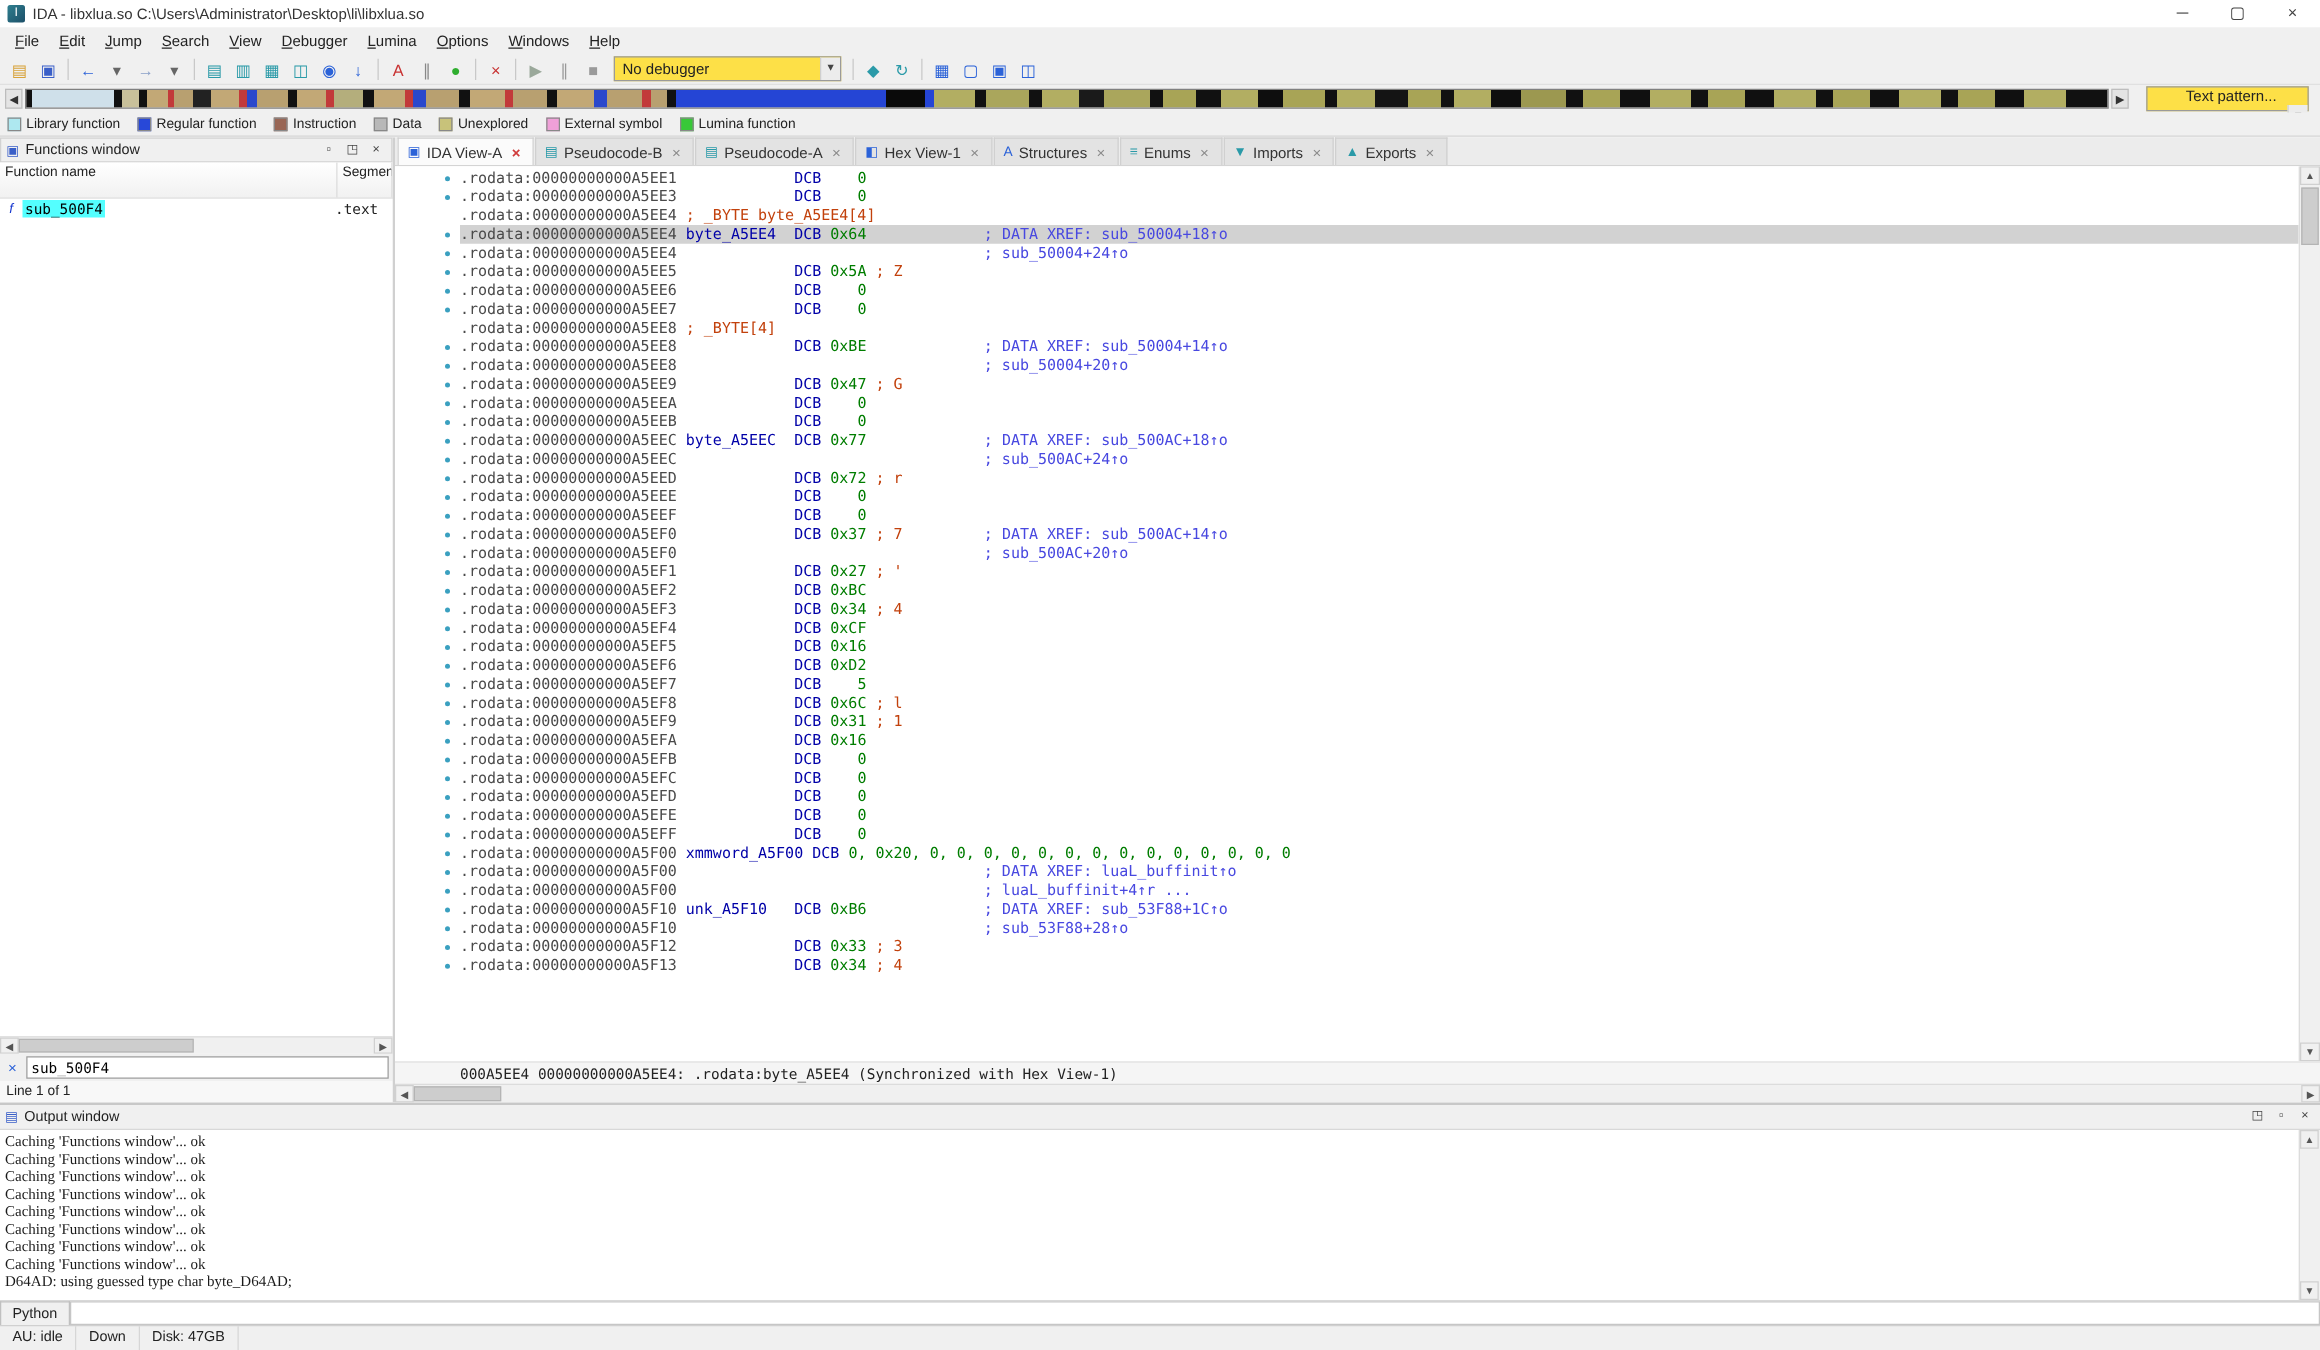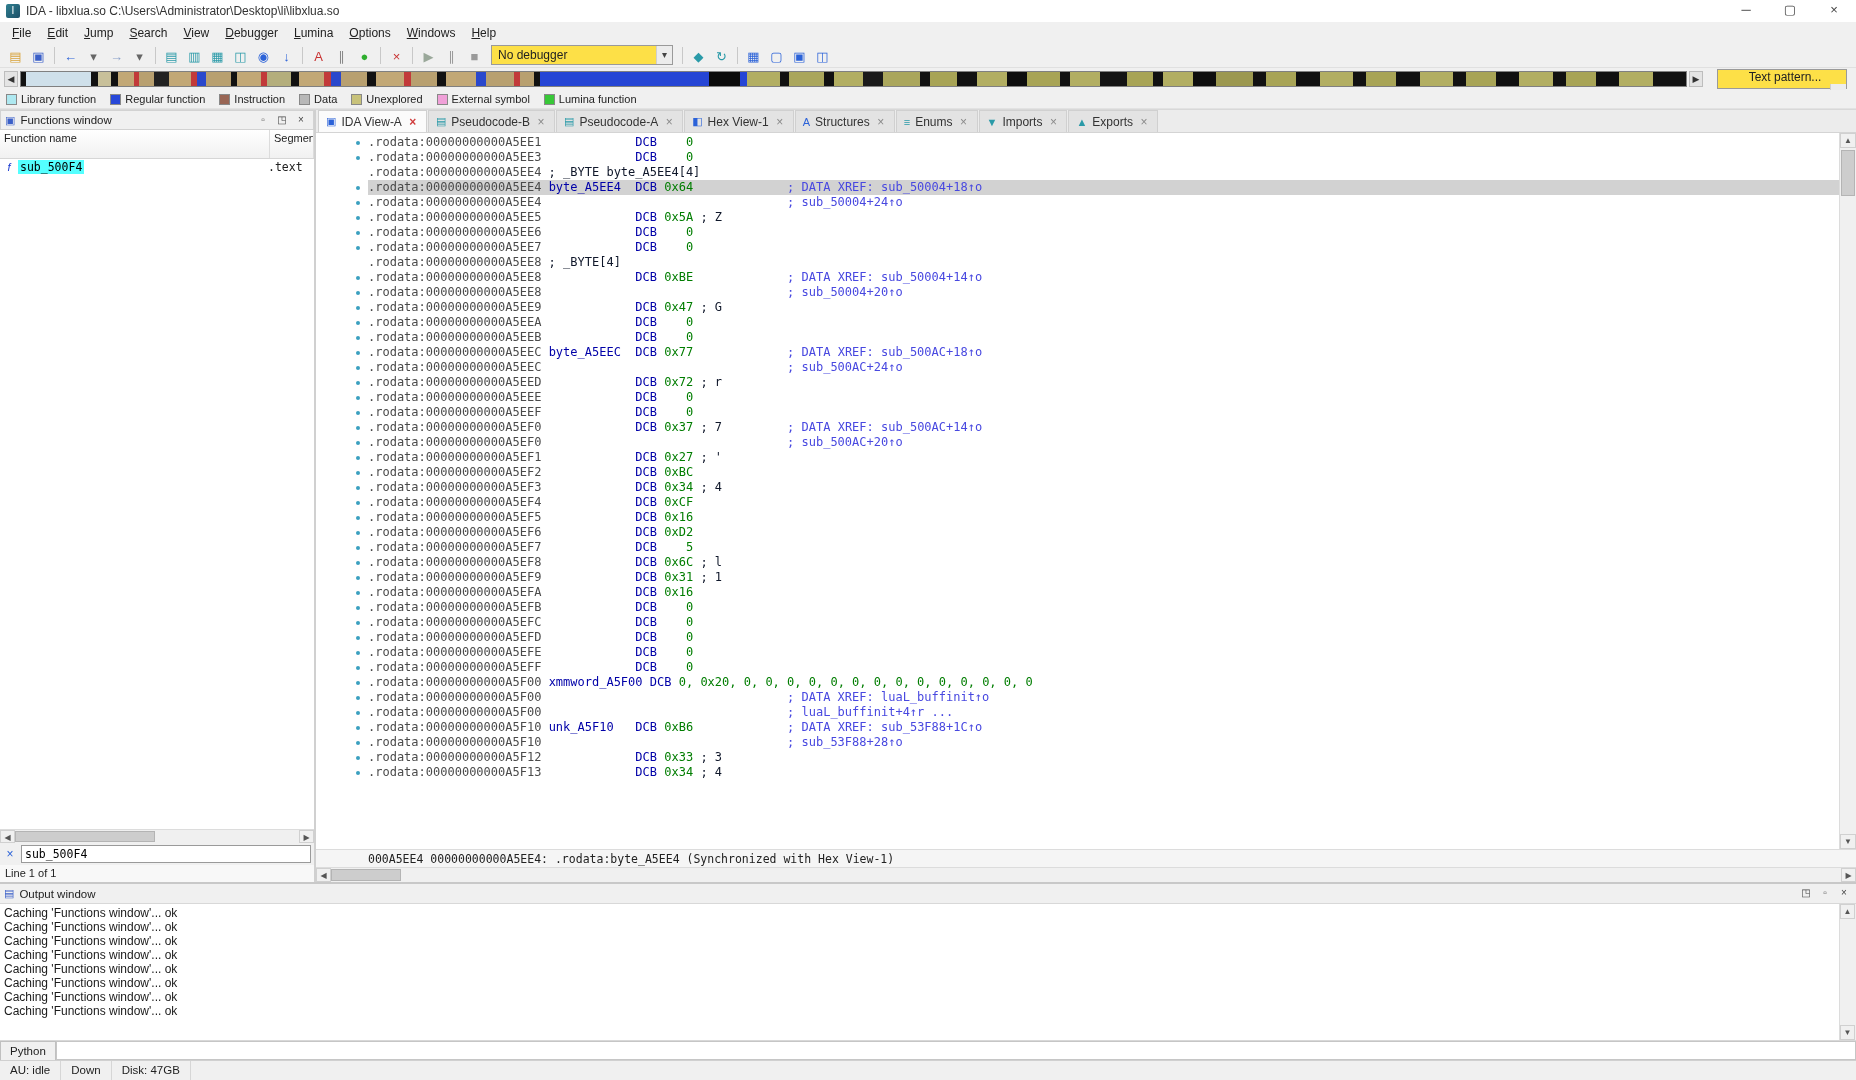--- a/index.html
+++ b/index.html
@@ -108,37 +108,37 @@
 
   .disasm-wrap { flex:1 1 auto; position:relative; min-height:0; overflow:hidden; background:#fff; }
   .disasm { position:absolute; left:0; top:0; right:17px; bottom:0; overflow:hidden; padding:2px 0 0 52px; font-family:"DejaVu Sans Mono", monospace; font-size:12px; }
   .asm-line { height:15px; line-height:15px; white-space:pre; position:relative; }
   .asm-line.dot::before { content:""; position:absolute; left:-12px; top:6px; width:4px; height:4px; border-radius:2px; background:#3aa0c0; }
   .asm-line.hl { background:#d2d2d2; }
   .c-addr { color:#4a4a4a; }
   .c-name { color:#0000a8; }
   .c-mnem { color:#0000a8; }
   .c-num  { color:#007d00; }
-  .c-gray { color:#0f172a; }
+  .c-gray { color:#c2410c; }
   .c-xref { color:#4848e0; }
 
   .vscroll { position:absolute; right:0; top:0; bottom:0; width:17px; background:#f0f0f0; border-left:1px solid #dcdcdc; display:flex; flex-direction:column; }
   .vscroll .scroll-btn { width:100%; height:15px; flex:0 0 auto; line-height:14px; }
   .vthumb { margin:2px 1px; height:46px; background:#cdcdcd; border:1px solid #b4b4b4; }
   .vspacer { flex:1; }
 
   .asm-status { height:18px; background:#f5f5f5; border-top:1px solid #dcdcdc; font-family:"DejaVu Sans Mono", monospace; font-size:11.5px; color:#222; padding:2px 4px 0 52px; white-space:pre; flex:0 0 auto; }
   .hscroll { height:15px; background:#f0f0f0; border-top:1px solid #dcdcdc; display:flex; flex:0 0 auto; }
   .hthumb { width:70px; background:#cdcdcd; border:1px solid #b4b4b4; margin:1px 0; }
   .hspacer { flex:1; }
 
   
   .outwin { flex:0 0 auto; display:flex; flex-direction:column; border-top:2px solid #c8c8c8; background:#fff; }
   .out-title { height:20px; background:#f0f0f0; border-bottom:1px solid #d8d8d8; display:flex; align-items:center; gap:5px; padding:0 4px; }
-  .out-log { height:136px; overflow:hidden; position:relative; background:#fff; padding:2px 4px; font-family:Liberation Sans, sans-serif; font-size:12px; }
+  .out-log { height:136px; overflow:hidden; position:relative; background:#fff; padding:2px 4px; font-family:Liberation Serif, serif; font-size:12px; }
   .out-line { height:14px; line-height:14px; white-space:pre; color:#1a1a1a; }
   .out-vscroll { position:absolute; right:0; top:0; bottom:0; width:17px; background:#f0f0f0; border-left:1px solid #dcdcdc; display:flex; flex-direction:column; }
   .py-row { height:20px; display:flex; align-items:stretch; background:#f0f0f0; border-top:1px solid #d8d8d8; }
   .py-label { flex:0 0 auto; padding:0 9px; font-size:11.5px; line-height:19px; color:#222; background:#f0f0f0; border:1px solid #c0c0c0; border-bottom:none; }
   .py-row input { flex:1; border:1px solid #c6c6c6; background:#fff; font-family:"DejaVu Sans Mono", monospace; font-size:11.5px; padding:0 4px; outline:none; }
 
   
   .statusbar { height:20px; flex:0 0 auto; background:#f0f0f0; border-top:1px solid #d0d0d0; display:flex; align-items:center; font-size:11.5px; color:#222; }
   .sb-cell { padding:0 10px; height:100%; line-height:19px; border-right:1px solid #d6d6d6;text-align:right; }
 </style>
@@ -403,20 +403,21 @@
   <div class="out-log">
 
   <div class="out-line">Caching 'Functions window'... ok</div>
       <div class="out-line">Caching 'Functions window'... ok</div>
       <div class="out-line">Caching 'Functions window'... ok</div>
       <div class="out-line">Caching 'Functions window'... ok</div>
       <div class="out-line">Caching 'Functions window'... ok</div>
       <div class="out-line">Caching 'Functions window'... ok</div>
       <div class="out-line">Caching 'Functions window'... ok</div>
       <div class="out-line">Caching 'Functions window'... ok</div>
+      <div class="out-line">D64AD: using guessed type char byte_D64AD;</div>
       <div class="out-vscroll">
       <span class="scroll-btn">▲</span>
       <div class="vspacer"></div>
       <span class="scroll-btn">▼</span>
     </div>
     </div>
   <div class="py-row">
     <span class="py-label">Python</span>
     <input type="text" value="" style="">
   </div>

